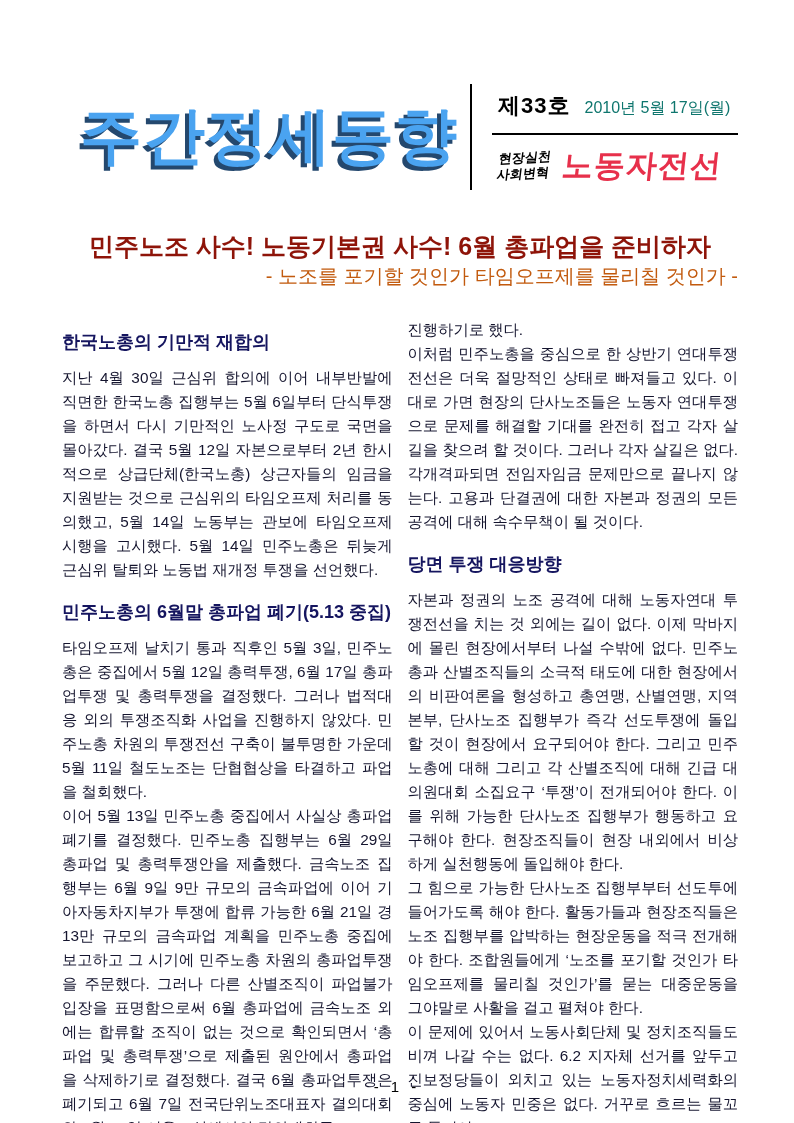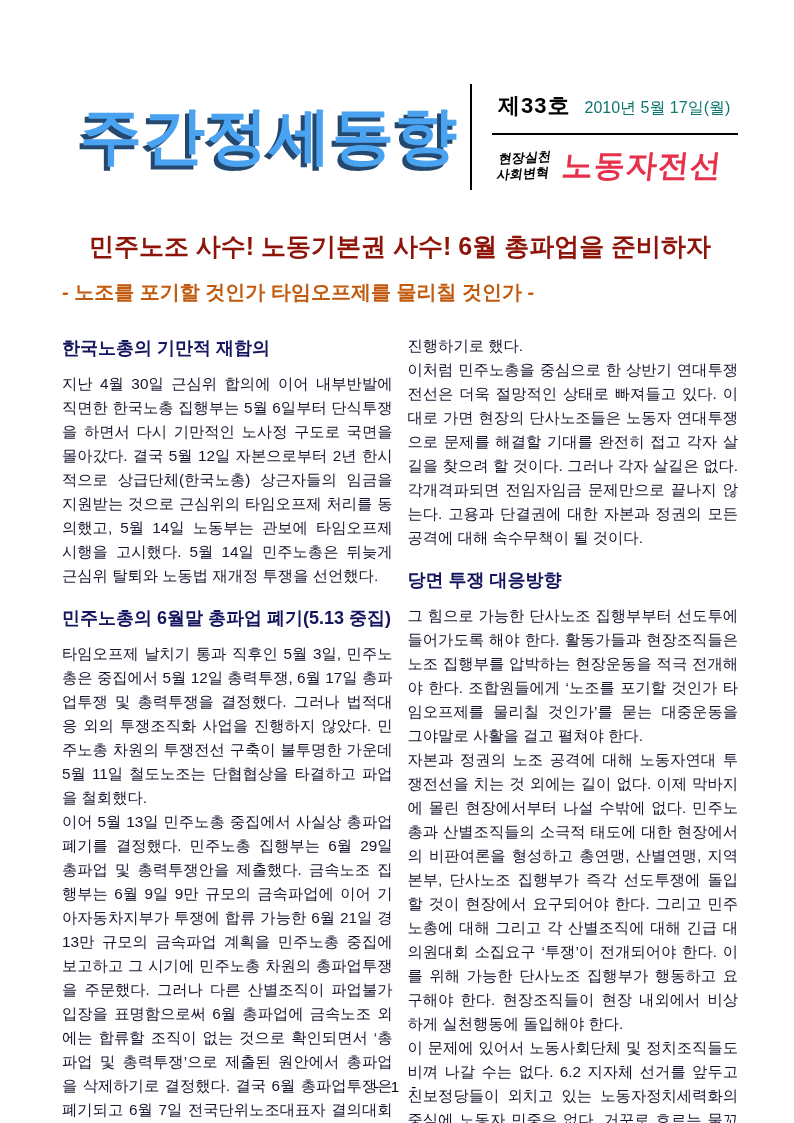--- a/index.html
+++ b/index.html
@@ -59,37 +59,37 @@
   
   .headline {
     margin-top: 40px;
     text-align: center;
     font-size: 25px; font-weight: 900;
     letter-spacing: 0px;
     color: var(--headline-red, #8e1409);
     white-space: nowrap;
   }
   .subheadline {
-    margin-top: 16px;
-    text-align: left;
-    font-size: 20px; font-weight: 700;
+    margin-top: 0;
+    text-align: right;
+    font-size: 20px; font-weight: 400;
     color: var(--subtitle-orange, #c25a0e);
     white-space: nowrap;
   }
 
   
   .columns { display: flex; gap: 15px; margin-top: 28px; }
   .col { flex: 1; min-width: 0; }
   .section-heading {
     font-size: 18px; font-weight: 800;
     color: var(--heading-navy, #15155f);
     margin: 18px 0 12px 0;
     letter-spacing: 0px;
   }
-  .col .section:first-child .section-heading { margin-top: 2px; }
+  .col .section:first-child .section-heading { margin-top: 12px; }
   .body-p {
     font-size: 15.3px;
     line-height: 24px;
     text-align: justify;
     word-break: break-all;
     color: var(--body-ink, #14142e);
   }
 
   
   .footer {
@@ -137,22 +137,22 @@
         </div>
       </div>
 
       <div class="col">
         <div class="section">
           <p class="body-p">진행하기로 했다.</p>
           <p class="body-p">이처럼 민주노총을 중심으로 한 상반기 연대투쟁전선은 더욱 절망적인 상태로 빠져들고 있다. 이대로 가면 현장의 단사노조들은 노동자 연대투쟁으로 문제를 해결할 기대를 완전히 접고 각자 살길을 찾으려 할 것이다. 그러나 각자 살길은 없다. 각개격파되면 전임자임금 문제만으로 끝나지 않는다. 고용과 단결권에 대한 자본과 정권의 모든 공격에 대해 속수무책이 될 것이다.</p>
         </div>
         <div class="section">
           <div class="section-heading">당면 투쟁 대응방향</div>
+          <p class="body-p">자본과 정권의 노조 공격에 대해 노동자연대 투쟁전선을 치는 것 외에는 길이 없다. 이제 막바지에 몰린 현장에서부터 나설 수밖에 없다. 민주노총과 산별조직들의 소극적 태도에 대한 현장에서의 비판여론을 형성하고 총연맹, 산별연맹, 지역본부, 단사노조 집행부가 즉각 선도투쟁에 돌입할 것이 현장에서 요구되어야 한다. 그리고 민주노총에 대해 그리고 각 산별조직에 대해 긴급 대의원대회 소집요구 ‘투쟁’이 전개되어야 한다. 이를 위해 가능한 단사노조 집행부가 행동하고 요구해야 한다. 현장조직들이 현장 내외에서 비상하게 실천행동에 돌입해야 한다.</p>
           <p class="body-p">그 힘으로 가능한 단사노조 집행부부터 선도투에 들어가도록 해야 한다. 활동가들과 현장조직들은 노조 집행부를 압박하는 현장운동을 적극 전개해야 한다. 조합원들에게 ‘노조를 포기할 것인가 타임오프제를 물리칠 것인가’를 묻는 대중운동을 그야말로 사활을 걸고 펼쳐야 한다.</p>
-          <p class="body-p">자본과 정권의 노조 공격에 대해 노동자연대 투쟁전선을 치는 것 외에는 길이 없다. 이제 막바지에 몰린 현장에서부터 나설 수밖에 없다. 민주노총과 산별조직들의 소극적 태도에 대한 현장에서의 비판여론을 형성하고 총연맹, 산별연맹, 지역본부, 단사노조 집행부가 즉각 선도투쟁에 돌입할 것이 현장에서 요구되어야 한다. 그리고 민주노총에 대해 그리고 각 산별조직에 대해 긴급 대의원대회 소집요구 ‘투쟁’이 전개되어야 한다. 이를 위해 가능한 단사노조 집행부가 행동하고 요구해야 한다. 현장조직들이 현장 내외에서 비상하게 실천행동에 돌입해야 한다.</p>
           <p class="body-p">이 문제에 있어서 노동사회단체 및 정치조직들도 비껴 나갈 수는 없다. 6.2 지자체 선거를 앞두고 진보정당들이 외치고 있는 노동자정치세력화의 중심에 노동자 민중은 없다. 거꾸로 흐르는 물꼬를 돌려야</p>
         </div>
       </div>
 
     </div>
   </div>
 
   <div class="footer">- 1 -</div>
 </div>
 

